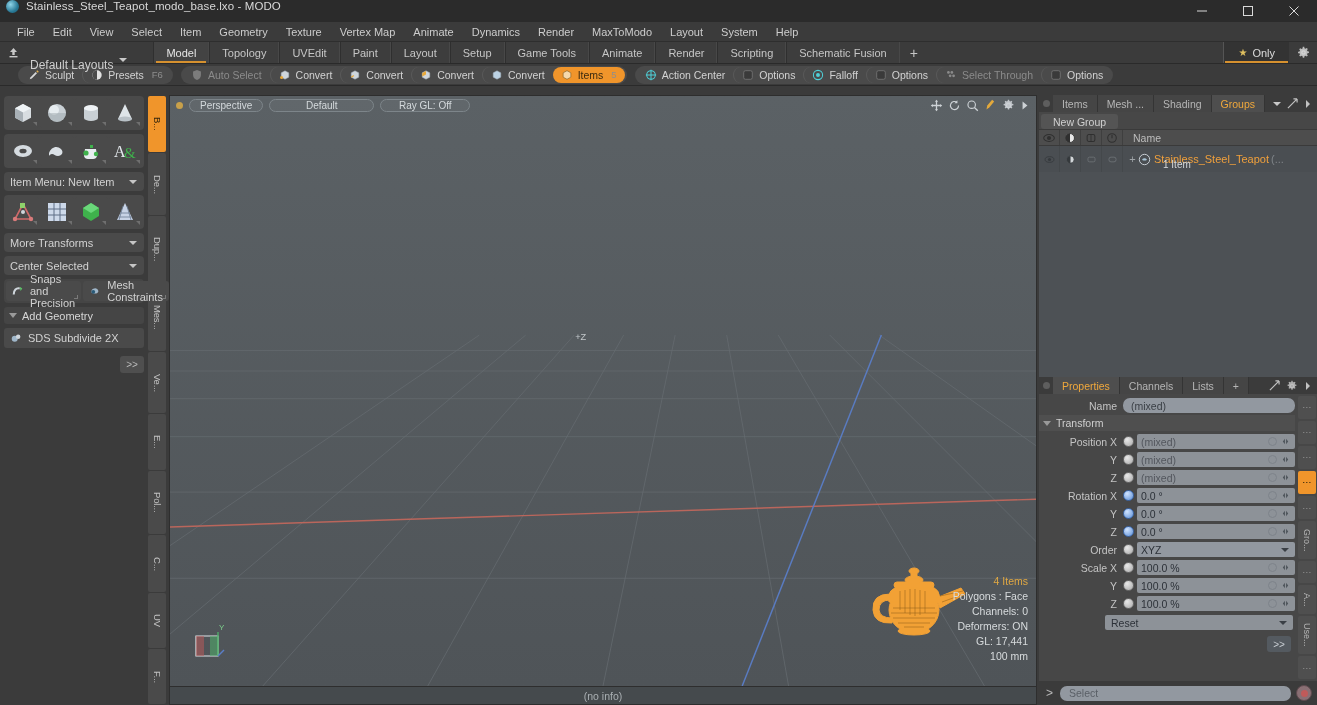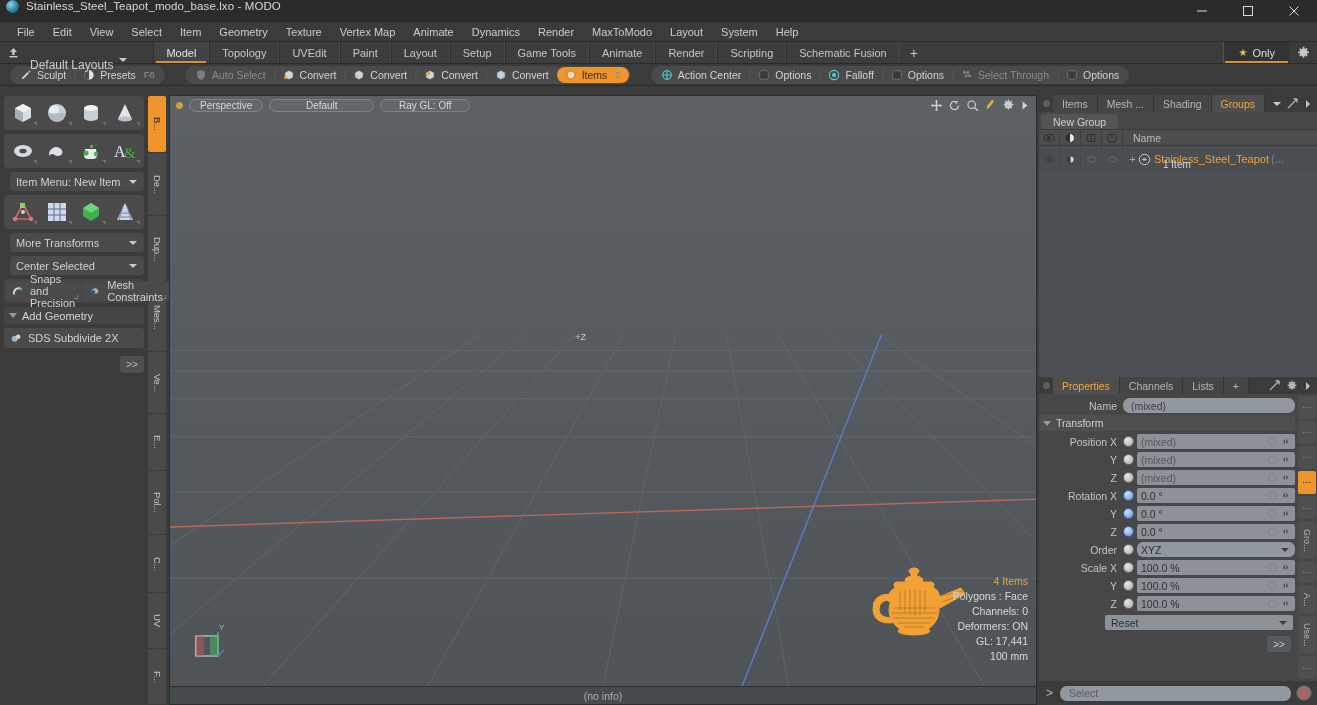--- a/index.html
+++ b/index.html
@@ -74,22 +74,22 @@
     border-left: 1px solid #555; position: relative; font-size: 11px; color: #dcdcdc;
   }
   .only-btn::after {
     content: ""; position: absolute; left: 1px; right: 1px; bottom: 0; height: 2px; background: #d6912f;
   }
   .star { color: #e0c060; font-size: 10px; }
   .gear-box { width: 28px; display: flex; align-items: center; justify-content: center; background: #3b3b3b; }
 
   
   .modebar {
-    height: 22px; background: #3b3b3b; display: flex; align-items: center; gap: 20px;
-    padding: 0 10px; border-bottom: 1px solid #2a2a2a;
+    height: 22px; background: #3b3b3b; display: flex; align-items: center; gap: 8px;
+    padding: 0 18px; border-bottom: 1px solid #2a2a2a;
   }
   .mgroup {
     display: flex; align-items: center; height: 18px;
     background: #4a4a4a; border-radius: 9px; padding: 0 2px;
   }
   .mbtn {
     display: flex; align-items: center; gap: 5px; height: 16px; padding: 0 8px;
     font-size: 10.5px; color: #d2d2d2; border-radius: 8px; white-space: nowrap;
   }
   .mbtn.sep { border-left: 1px solid #5a5a5a; }
@@ -113,21 +113,21 @@
   .tool-cell {
     height: 30px; display: flex; align-items: center; justify-content: center;
     background: #4a4a4a; position: relative; border-radius: 2px;
   }
   .tool-cell::after {
     content: ""; position: absolute; right: 2px; bottom: 2px;
     border-left: 4px solid transparent; border-top: 4px solid #6f6f6f;
   }
   .dd-bar {
     height: 19px; background: #4a4a4a; border-radius: 4px; display: flex; align-items: center;
-    padding: 0 6px; font-size: 11px; color: #d2d2d2; position: relative; margin-left: 6px;
+    padding: 0 6px; font-size: 11px; color: #d2d2d2; position: relative;
   }
   .dd-bar .caret-dn { position: absolute; right: 7px; border-top-color: #c6c6c6; margin: 0; }
   .list-btn {
     height: 20px; background: #4a4a4a; border-radius: 3px; display: flex; align-items: center;
     gap: 6px; padding: 0 6px; font-size: 11px; color: #d2d2d2; position: relative;
   }
   .list-btn .corner {
     position: absolute; right: 3px; bottom: 2px; width: 4px; height: 4px;
     border-right: 1px solid #7a7a7a; border-bottom: 1px solid #7a7a7a;
   }
@@ -239,21 +239,21 @@
   .pknob {
     width: 11px; height: 11px; border-radius: 50%; background: radial-gradient(circle at 35% 30%, #e8e8e8, #a9a9a9);
     border: 1px solid #6d6d6d; flex: none; margin-right: 3px;
   }
   .pknob.blue { background: radial-gradient(circle at 35% 30%, #cfe3ff, #5d8fd6); border-color: #3c67a8; }
   .pfield {
     flex: 1 1 auto; height: 15px; background: #8d9298; border-radius: 2px;
     display: flex; align-items: center; padding: 0 4px; font-size: 10.5px; color: #2c3138;
     min-width: 0; position: relative;
   }
-  .pfield.plain { background: #9298a0; border-radius: 6px; }
+  .pfield.plain { background: #9298a0; }
   .pfield .ghost { color: #53575e; }
   .pfield-tail { display: flex; align-items: center; gap: 3px; margin-left: auto; padding-left: 4px; }
   .circ-dim { width: 9px; height: 9px; border-radius: 50%; border: 1px solid #7d838a; }
   .namefield {
     flex: 1 1 auto; height: 15px; background: #9298a0; border-radius: 7px;
     display: flex; align-items: center; padding: 0 8px; font-size: 10.5px; color: #3a3f45;
   }
   .xform-hdr {
     height: 16px; display: flex; align-items: center; gap: 5px; padding-left: 4px;
     font-size: 10.5px; color: #cfcfcf; background: #4f4f4f; margin-bottom: 2px;

